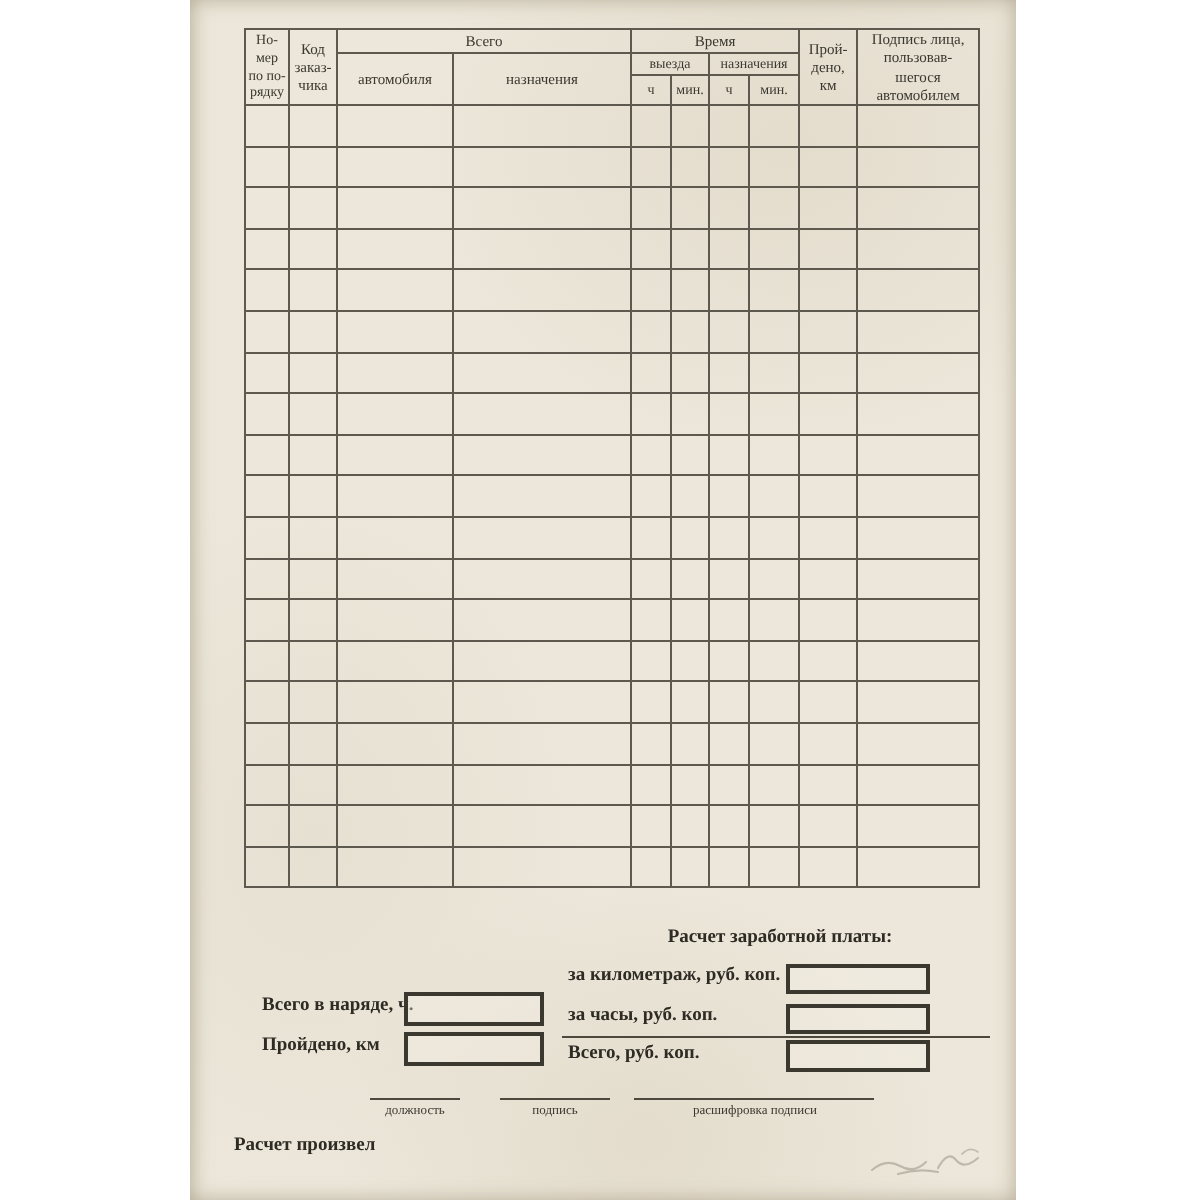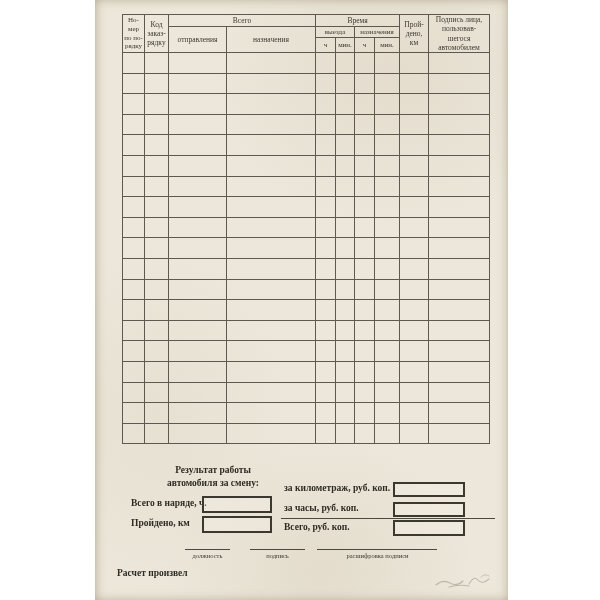--- a/index.html
+++ b/index.html
@@ -69,33 +69,33 @@
       <col style="width:61px">
     </colgroup>
     <thead>
       <tr class="h1">
         <th rowspan="3" class="small">Но-
 мер
 по по-
 рядку</th>
         <th rowspan="3">Код
 заказ-
-рядку</th>
+чика</th>
         <th colspan="2">Всего</th>
         <th colspan="4">Время</th>
         <th rowspan="3">Прой-
 дено,
 км</th>
         <th rowspan="3">Подпись лица,
 пользовав-
 шегося
 автомобилем</th>
       </tr>
       <tr class="h2">
-        <th rowspan="2">отправления</th>
+        <th rowspan="2">автомобиля</th>
         <th rowspan="2">назначения</th>
         <th colspan="2" class="small">выезда</th>
         <th colspan="2" class="small">назначения</th>
       </tr>
       <tr class="h3">
         <th class="small">ч</th>
         <th class="small">мин.</th>
         <th class="small">ч</th>
         <th class="small">мин.</th>
       </tr>
@@ -325,29 +325,28 @@
           <td></td>
           <td></td>
           <td></td>
           <td></td>
           <td></td>
           <td></td>
         </tr>
       </tbody>
   </table>
 
-  <div class="blk sec-title pre" style="left:43px;top:464px;width:150px;">Результат работы
-автомобиля за смену:</div>
 
   <div class="blk fld-label" style="left:36px;top:498px;">Всего в наряде, ч.</div>
   <div class="fld-box" style="left:107px;top:496px;width:66px;height:13px;"></div>
 
   <div class="blk fld-label" style="left:36px;top:518px;">Пройдено, км</div>
   <div class="fld-box" style="left:107px;top:516px;width:66px;height:13px;"></div>
 
+  <div class="blk sec-title" style="left:195px;top:463px;width:200px;">Расчет заработной платы:</div>
 
   <div class="blk fld-label" style="left:189px;top:483px;">за километраж, руб. коп.</div>
   <div class="fld-box" style="left:298px;top:482px;width:68px;height:11px;"></div>
 
   <div class="blk fld-label" style="left:189px;top:503px;">за часы, руб. коп.</div>
   <div class="fld-box" style="left:298px;top:502px;width:68px;height:11px;"></div>
 
   <div class="sum-line" style="left:186px;top:518px;width:214px;"></div>
 
   <div class="blk fld-label" style="left:189px;top:522px;">Всего, руб. коп.</div>

